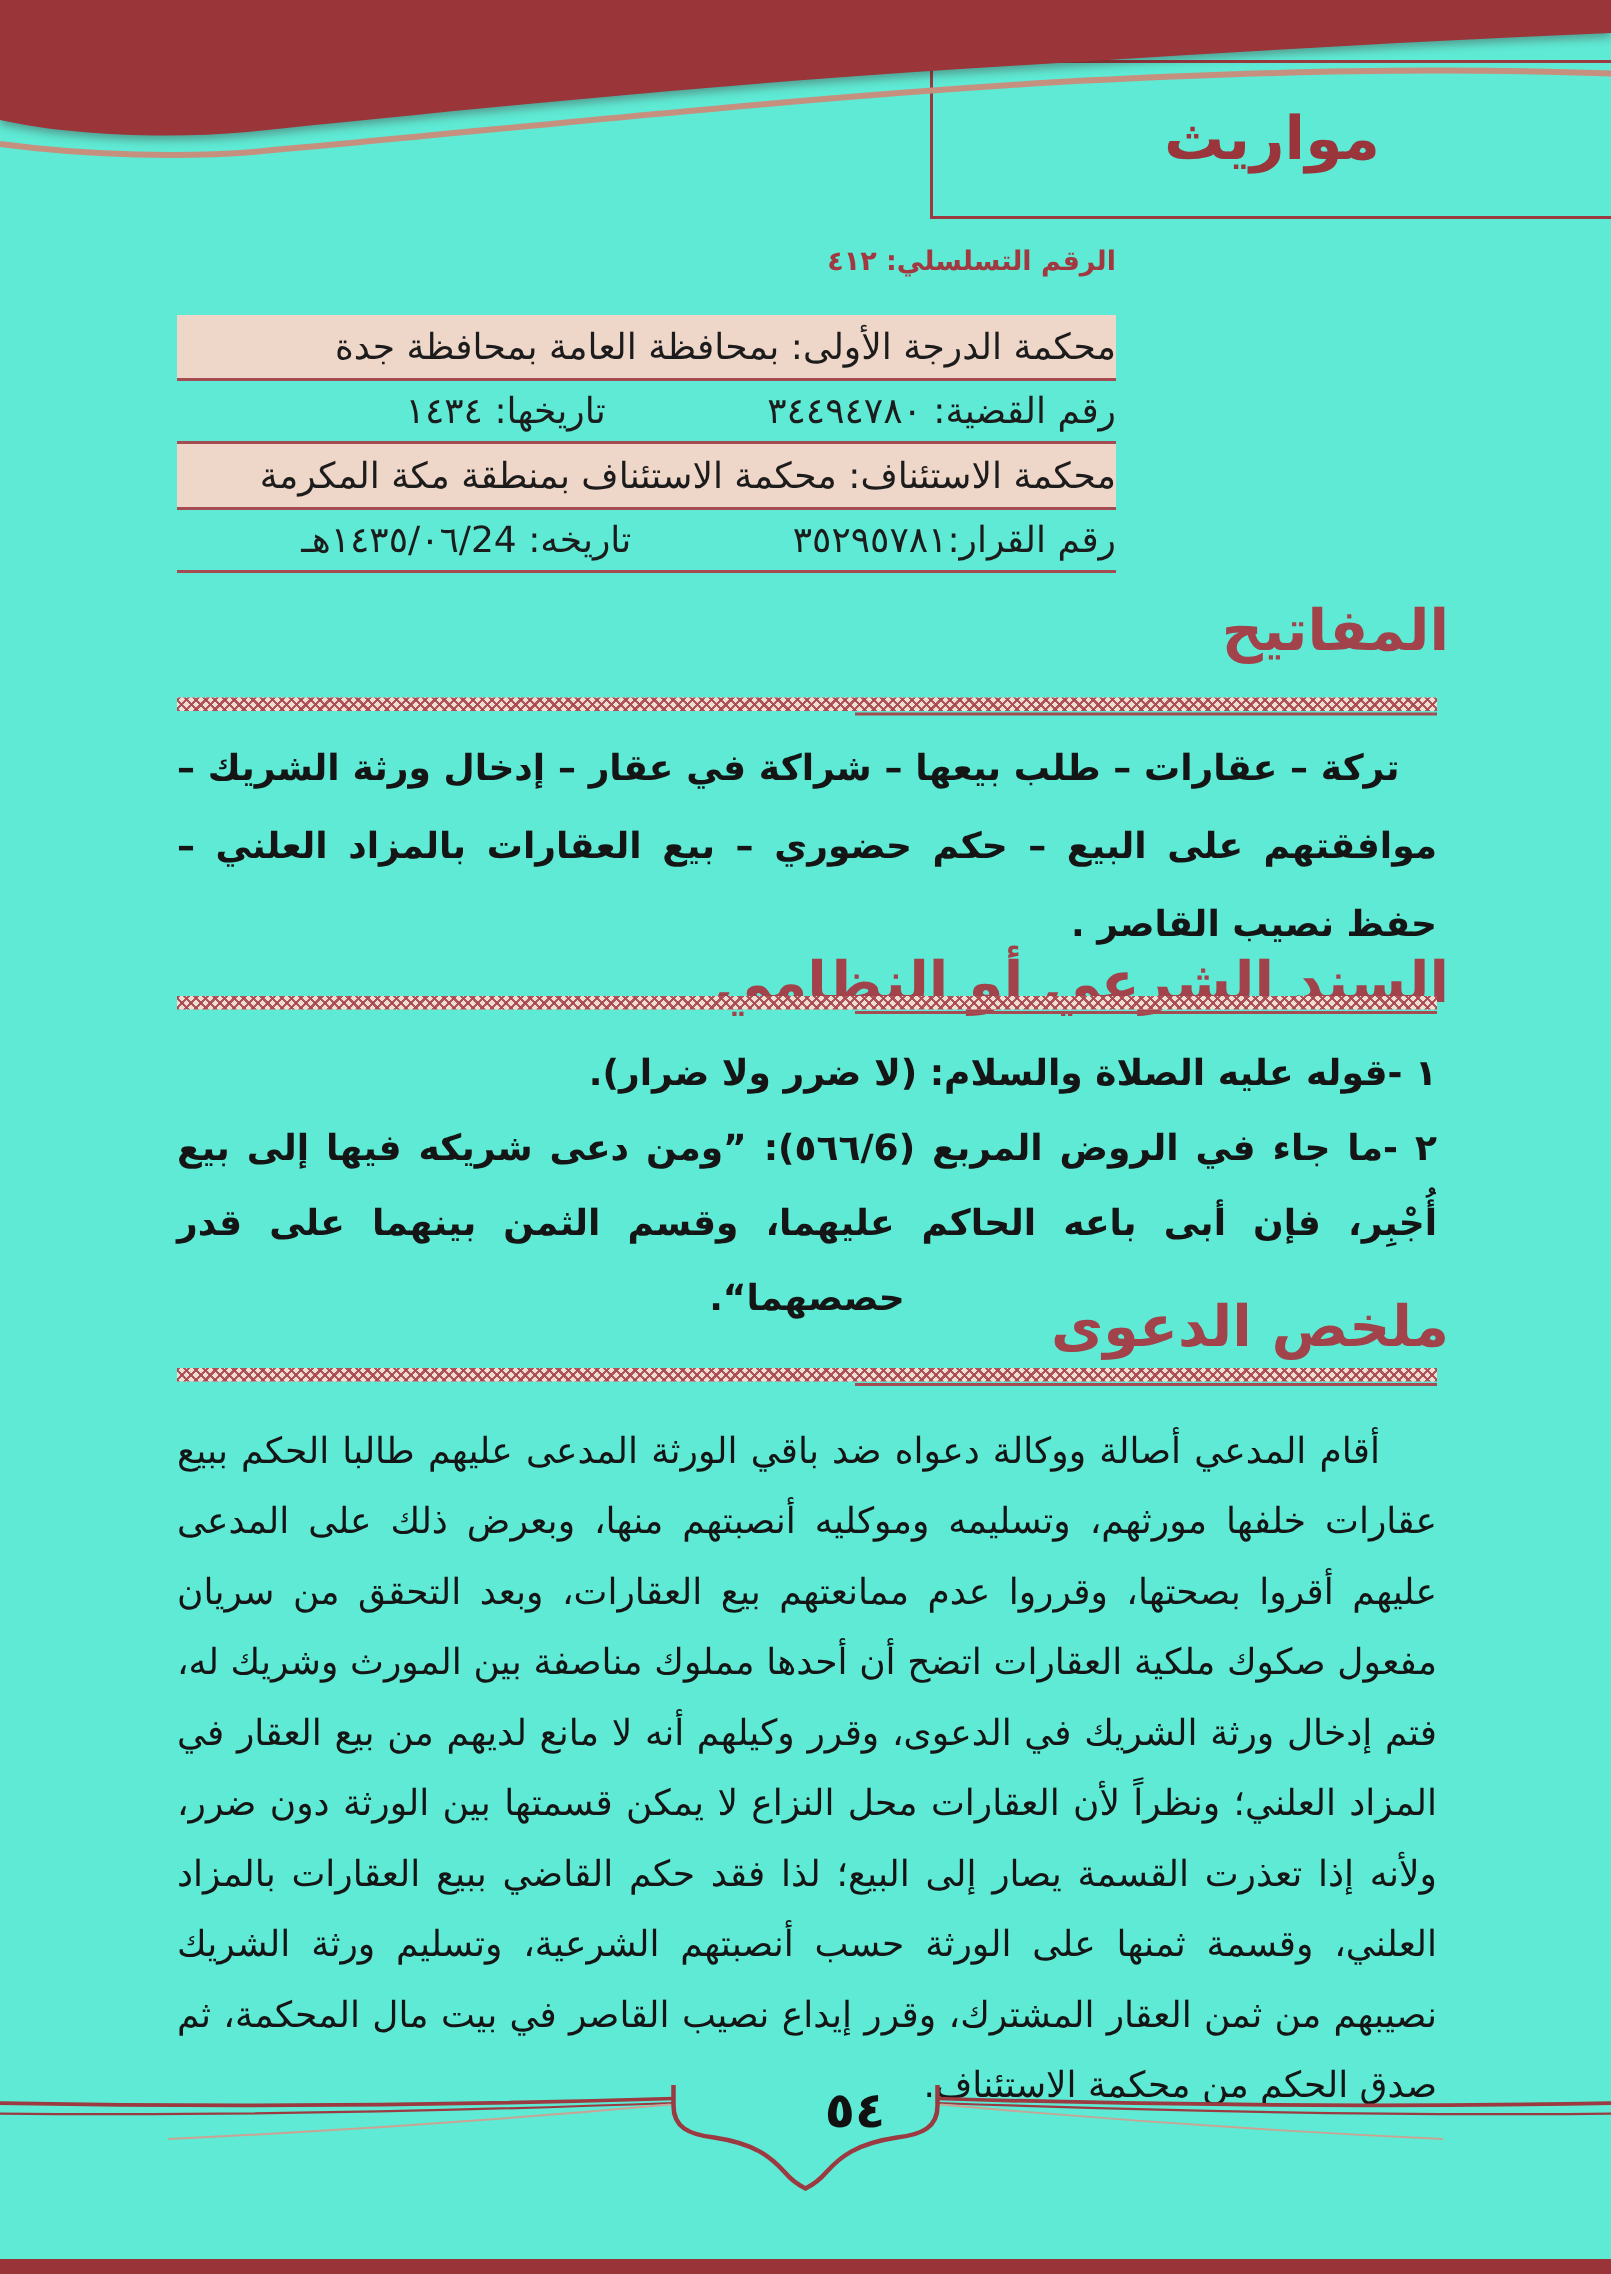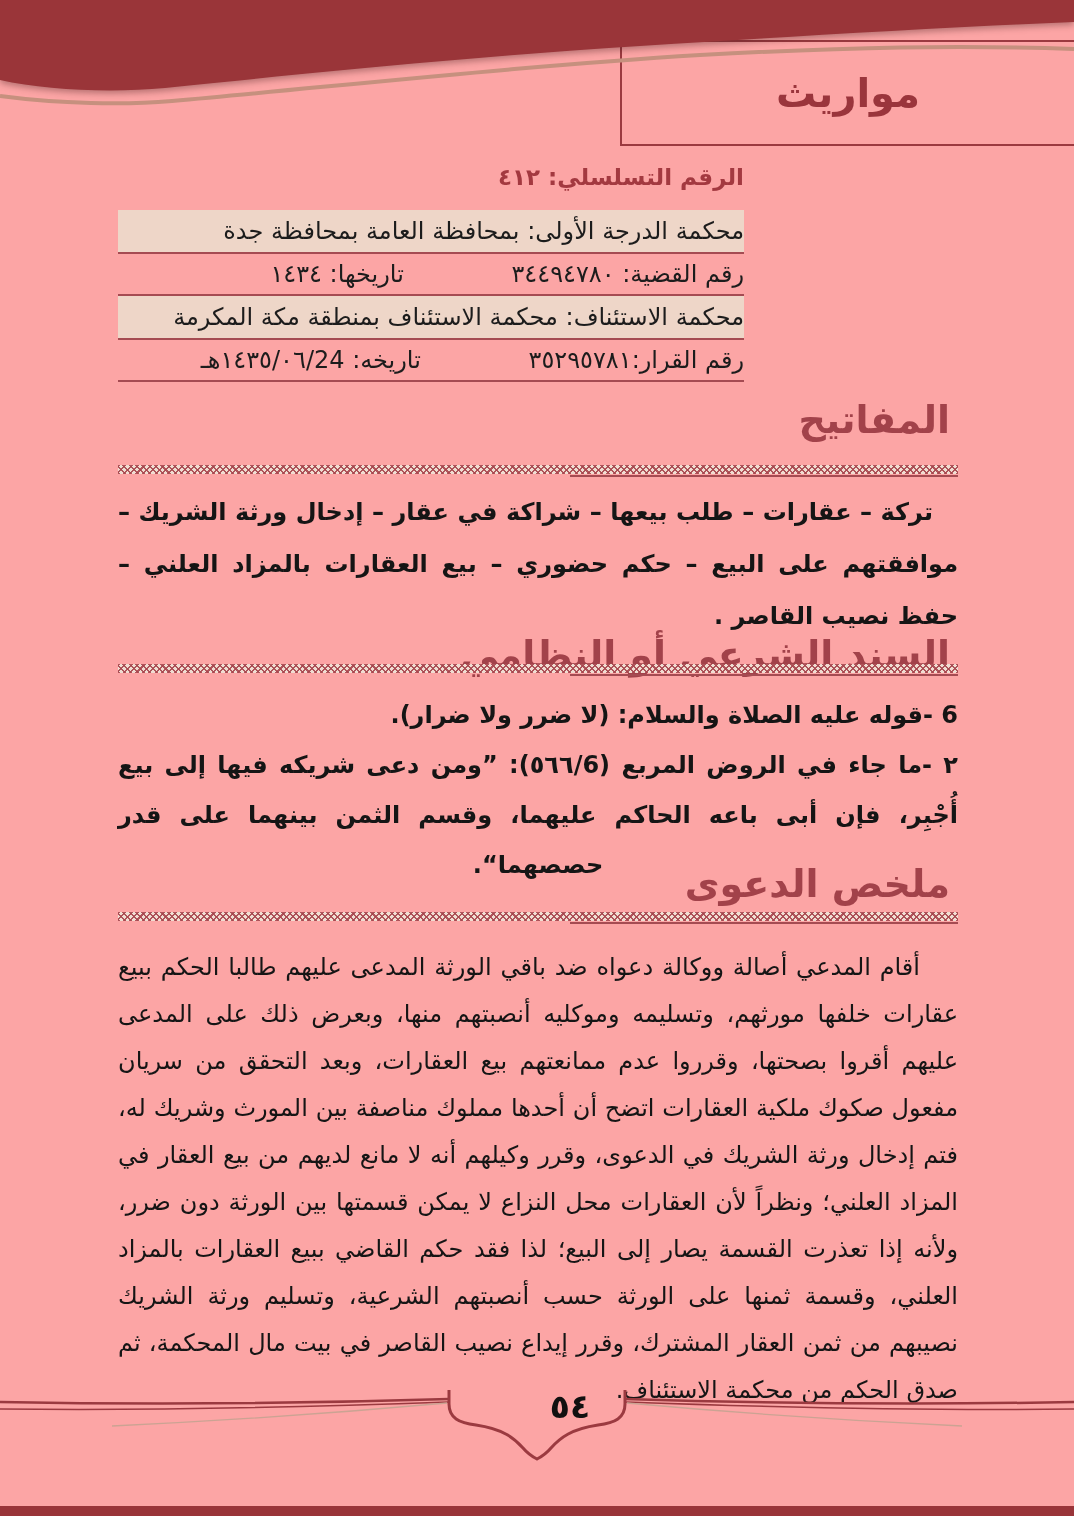--- a/index.html
+++ b/index.html
@@ -1,44 +1,44 @@
 <!DOCTYPE html>
 <html lang="ar"><head>
 <meta charset="utf-8">
 <style>
   html,body{margin:0;padding:0;background:#ffffff;}
   #page{
     position:relative;width:1074px;height:1516px;margin:0 auto;
-    background:#fca5a5;overflow:hidden;
+    background:#5eead4;overflow:hidden;
     font-family:"DejaVu Sans",sans-serif;color:#1c1c1c;
   }
   
   .band-svg{position:absolute;top:0;left:0;width:1074px;height:170px;z-index:3;pointer-events:none;}
   .title-box{
     position:absolute;left:620px;top:40px;width:452px;height:102px;z-index:2;
     border-top:2px solid #9b3a40;border-left:2px solid #9b3a40;border-bottom:2px solid #9b3a40;
     display:flex;align-items:center;justify-content:center;
   }
   .title-box .ttl{font-size:40px;font-weight:bold;color:#9a353c;direction:rtl;}
   
   .serial{
     position:absolute;top:164px;right:330px;direction:rtl;
-    font-size:23px;font-weight:bold;color:#a33940;white-space:nowrap;
+    font-size:18px;font-weight:bold;color:#a33940;white-space:nowrap;
   }
   .case-table{position:absolute;top:210px;left:118px;width:626px;z-index:1;}
   .crow{
     direction:rtl;text-align:right;font-size:24px;line-height:40px;height:40px;
     border-bottom:2px solid #a54b52;white-space:nowrap;overflow:hidden;
   }
   .crow.hl{background:#eed6c8;height:42px;line-height:42px;}
   .crow .num{display:inline-block;margin-left:40px;}
   .crow .dt{display:inline-block;margin-right:60px;}
   
   .sec-head{
-    position:absolute;right:124px;direction:rtl;white-space:nowrap;
+    position:absolute;right:108px;direction:rtl;white-space:nowrap;
     font-size:38px;font-weight:bold;color:#a2424a;
   }
   .divider{position:absolute;left:118px;width:840px;height:14px;}
   .divider .strip{
     height:9px;width:100%;
     background:
       repeating-linear-gradient(45deg, rgba(168,70,78,.9) 0 1.5px, transparent 1.5px 4.5px),
       repeating-linear-gradient(-45deg, rgba(168,70,78,.9) 0 1.5px, transparent 1.5px 4.5px),
       #f0ddd2;
   }
@@ -99,21 +99,21 @@
     <div class="dline"></div>
   </div>
   <div class="keywords">تركة – عقارات – طلب بيعها – شراكة في عقار – إدخال ورثة الشريك – موافقتهم على البيع – حكم حضوري – بيع العقارات بالمزاد العلني – حفظ نصيب القاصر .</div>
 
   <div class="sec-head" style="top:598px;margin-top:35px;">السند الشرعي أو النظامي</div>
   <div class="divider" style="top:664px;">
     <div class="strip"></div>
     <div class="dline"></div>
   </div>
   <div class="legal">
-    <div class="item1">6 -قوله عليه الصلاة والسلام: (لا ضرر ولا ضرار).</div>
+    <div class="item1">١ -قوله عليه الصلاة والسلام: (لا ضرر ولا ضرار).</div>
     <div class="item2">٢ -ما جاء في الروض المربع (6‏/‏٥٦٦): ”ومن دعى شريكه فيها إلى بيع أُجْبِر، فإن أبى باعه الحاكم عليهما، وقسم الثمن بينهما على قدر حصصهما“.</div>
   </div>
 
   <div class="sec-head" style="top:848px;margin-top:14px;">ملخص الدعوى</div>
   <div class="divider" style="top:912px;">
     <div class="strip"></div>
     <div class="dline"></div>
   </div>
   <div class="summary">أقام المدعي أصالة ووكالة دعواه ضد باقي الورثة المدعى عليهم طالبا الحكم ببيع عقارات خلفها مورثهم، وتسليمه وموكليه أنصبتهم منها، وبعرض ذلك على المدعى عليهم أقروا بصحتها، وقرروا عدم ممانعتهم بيع العقارات، وبعد التحقق من سريان مفعول صكوك ملكية العقارات اتضح أن أحدها مملوك مناصفة بين المورث وشريك له، فتم إدخال ورثة الشريك في الدعوى، وقرر وكيلهم أنه لا مانع لديهم من بيع العقار في المزاد العلني؛ ونظراً لأن العقارات محل النزاع لا يمكن قسمتها بين الورثة دون ضرر، ولأنه إذا تعذرت القسمة يصار إلى البيع؛ لذا فقد حكم القاضي ببيع العقارات بالمزاد العلني، وقسمة ثمنها على الورثة حسب أنصبتهم الشرعية، وتسليم ورثة الشريك نصيبهم من ثمن العقار المشترك، وقرر إيداع نصيب القاصر في بيت مال المحكمة، ثم صدق الحكم من محكمة الاستئناف.</div>
 

